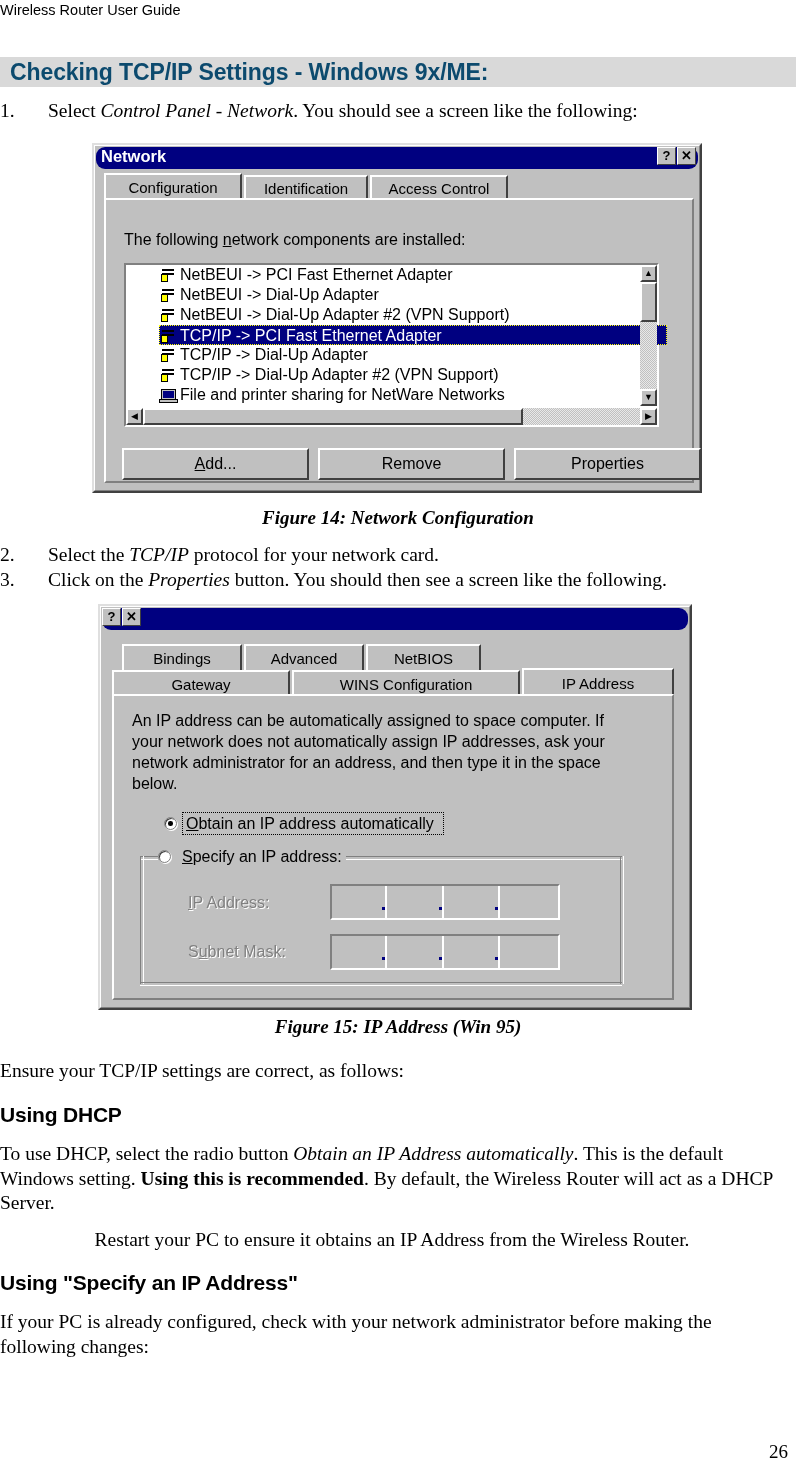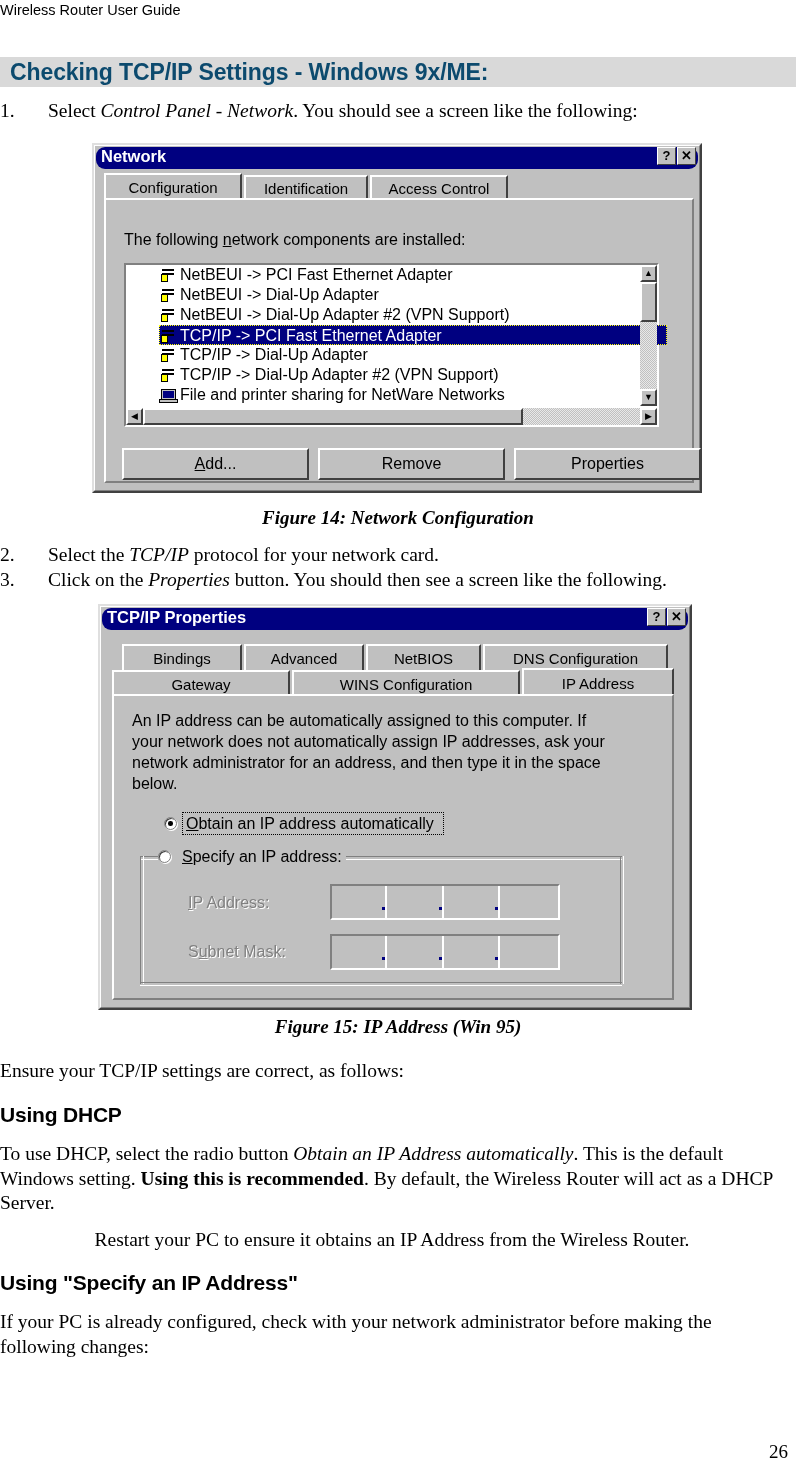--- a/index.html
+++ b/index.html
@@ -493,54 +493,50 @@
   <span class="num">3.</span>
   <span class="txt">
     <span>Click on the </span><i class="it">Properties</i><span> button. You should then see a screen like the following.</span>
   </span>
 </div>
 
 <div class="win" id="fig15" style="left:98px; top:604px; width:594px; height:406px;">
   <div class="win-inner"></div>
 
   <div class="titlebar">
-    <div class="title">TCP/IP Properties</div>
     <div class="titlebtns">
       <div class="tbtn">?</div>
       <div class="tbtn">✕</div>
     </div>
   </div>
 
   <div class="tab" style="left:22px; top:38px; width:120px; height:26px; line-height:26px;">
     <span>Bindings</span>
   </div>
   <div class="tab" style="left:144px; top:38px; width:120px; height:26px; line-height:26px;">
     <span>Advanced</span>
   </div>
   <div class="tab" style="left:266px; top:38px; width:115px; height:26px; line-height:26px;">
     <span>NetBIOS</span>
   </div>
-  <div class="tab" style="left:383px; top:38px; width:185px; height:26px; line-height:26px;">
-    <span>DNS Configuration</span>
-  </div>
 
   <div class="tab" style="left:12px; top:64px; width:178px; height:26px; line-height:26px;">
     <span>Gateway</span>
   </div>
   <div class="tab" style="left:192px; top:64px; width:228px; height:26px; line-height:26px;">
     <span>WINS Configuration</span>
   </div>
   <div class="tab active" style="left:422px; top:62px; width:152px; height:30px; line-height:28px;">
     <span>IP Address</span>
   </div>
 
   <div class="raised-panel" style="left:12px; top:88px; width:562px; height:306px;"></div>
 
   <div class="win-label" style="left:32px; top:104px; line-height:21px; white-space:normal; width:522px;">
-    <div>An IP address can be automatically assigned to this computer.  If</div>
+    <div>An IP address can be automatically assigned to space computer.  If</div>
     <div>your network does not automatically assign IP addresses, ask your</div>
     <div>network administrator for an address, and then type it in the space</div>
     <div>below.</div>
   </div>
 
   <div class="radio on" style="left:64px; top:211px;"></div>
   <div class="focus-dotted" style="left:82px; top:206px; width:262px; height:23px;"></div>
   <div class="win-label" style="left:86px; top:209px;">
     <span class="u">O</span><span>btain an IP address automatically</span>
   </div>

